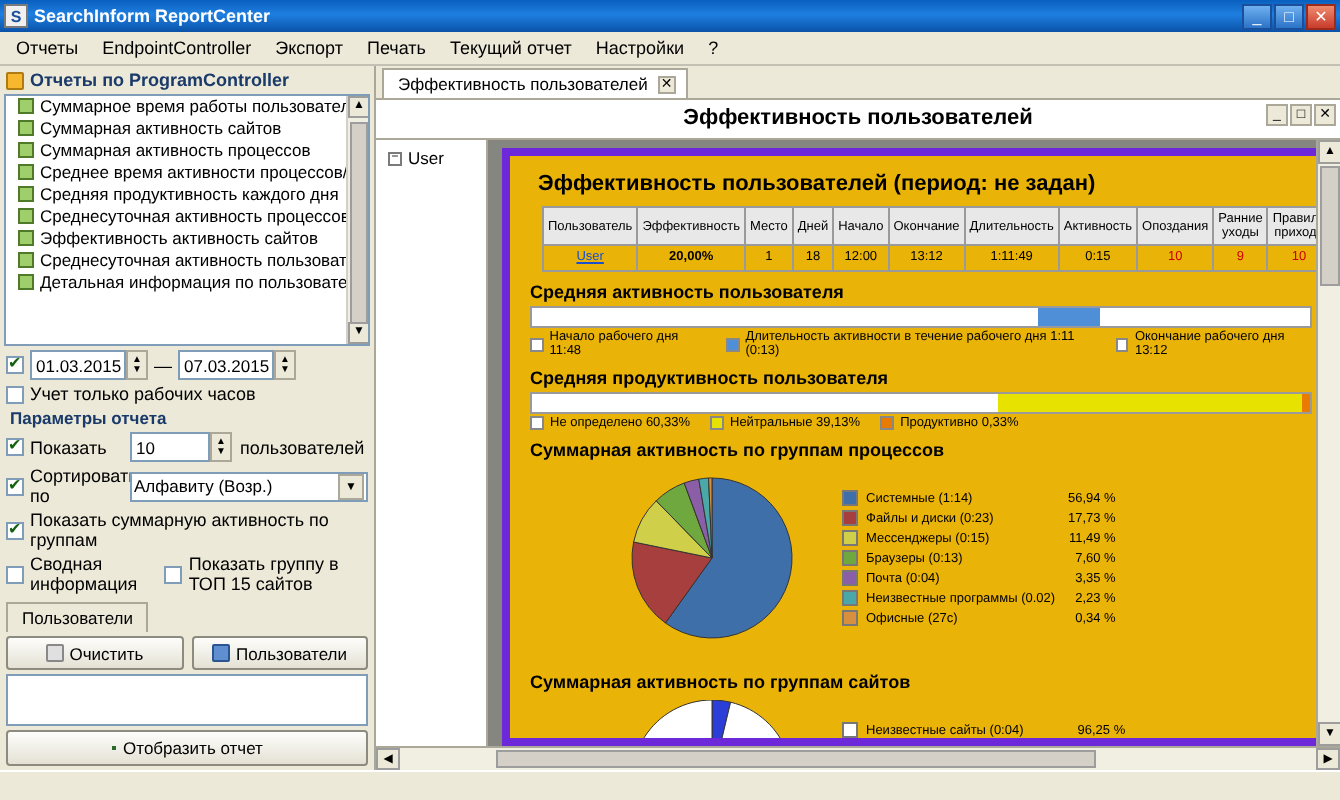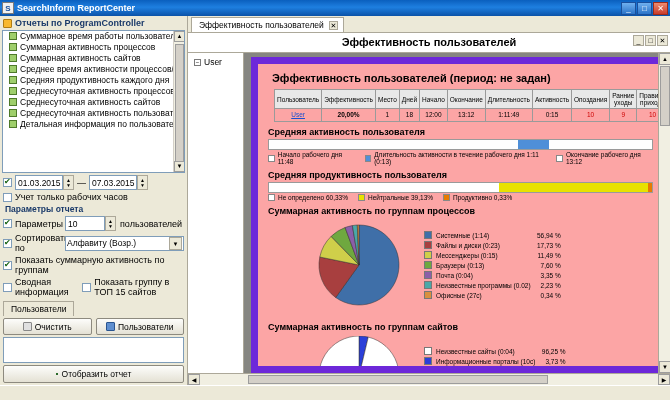--- a/index.html
+++ b/index.html
@@ -194,23 +194,23 @@
   .outline .obox {
     width: 7px; height: 7px; border: 1px solid #7a7a7a; background: #fff;
     font-size: 6px; line-height: 5px; text-align: center;
   }
   .docarea {
     flex: 1; overflow: hidden; position: relative;
     background: #868681;
     padding: 4px 0 0 7px;
   }
   .page {
-    background: #fca5a5;
+    background: #eab308;
     width: 100%; height: 100%;
-    border: 7px solid #6d28d9;
+    border: 4px solid #6d28d9;
     padding: 6px 10px;
     overflow: hidden;
     position: relative;
   }
   .rtitle { font-size: 11px; font-weight: bold; margin: 2px 0 5px 4px; }
   .sect { font-size: 9px; font-weight: bold; margin: 5px 0 2px 0; }
   table.grid { border-collapse: collapse; font-size: 6.5px; margin-left: 6px; }
   table.grid th {
     border: 1px solid #9a9a9a; background: #e8e8e8;
     padding: 2px 2px; font-weight: normal; line-height: 7px;
@@ -254,57 +254,66 @@
   <div class="titlebar">
     <div class="ico">S</div>
     <div class="tt">SearchInform ReportCenter</div>
     <div class="btns">
       <div class="wbtn">_</div>
       <div class="wbtn">□</div>
       <div class="wbtn close">✕</div>
     </div>
   </div>
 
+  <div class="menubar">
+    <div class="mi">Отчеты</div>
+    <div class="mi">EndpointController</div>
+    <div class="mi">Экспорт</div>
+    <div class="mi">Печать</div>
+    <div class="mi">Текущий отчет</div>
+    <div class="mi">Настройки</div>
+    <div class="mi">?</div>
+  </div>
 
   <div class="body">
 
     <div class="left">
       <div class="panel-head">
         <span class="dot"></span>
         <span>Отчеты по ProgramController</span>
       </div>
 
       <div class="tree">
         <div class="tnode">
             <span class="bul"></span>
             <span>Суммарное время работы пользователей</span>
           </div>
         <div class="tnode">
             <span class="bul"></span>
+            <span>Суммарная активность сайтов</span>
+          </div>
+        <div class="tnode">
+            <span class="bul"></span>
             <span>Суммарная активность процессов</span>
           </div>
         <div class="tnode">
             <span class="bul"></span>
-            <span>Суммарная активность сайтов</span>
-          </div>
-        <div class="tnode">
-            <span class="bul"></span>
             <span>Среднее время активности процессов/сайтов</span>
           </div>
         <div class="tnode">
             <span class="bul"></span>
             <span>Средняя продуктивность каждого дня</span>
           </div>
         <div class="tnode">
             <span class="bul"></span>
             <span>Среднесуточная активность процессов</span>
           </div>
         <div class="tnode">
             <span class="bul"></span>
-            <span>Среднесуточная активность сайтов</span>
+            <span>Эффективность активность сайтов</span>
           </div>
         <div class="tnode">
             <span class="bul"></span>
             <span>Среднесуточная активность пользователей</span>
           </div>
         <div class="tnode">
             <span class="bul"></span>
             <span>Детальная информация по пользователям</span>
           </div>
 
@@ -330,21 +339,21 @@
               <span>▼</span>
             </div>
         </div>
         <div class="row">
           <div class="chk"></div>
           <span>Учет только рабочих часов</span>
         </div>
         <div class="grp-title">Параметры отчета</div>
         <div class="row">
           <div class="chk on"></div>
-          <span style="width:50px">Параметры</span>
+          <span style="width:50px">Показать</span>
           <div class="field" style="width:40px">10</div>
           <div class="spin">
               <span>▲</span>
               <span>▼</span>
             </div>
           <span style="margin-left:4px">пользователей</span>
         </div>
         <div class="row">
           <div class="chk on"></div>
           <span style="width:50px">Сортировать по</span>

